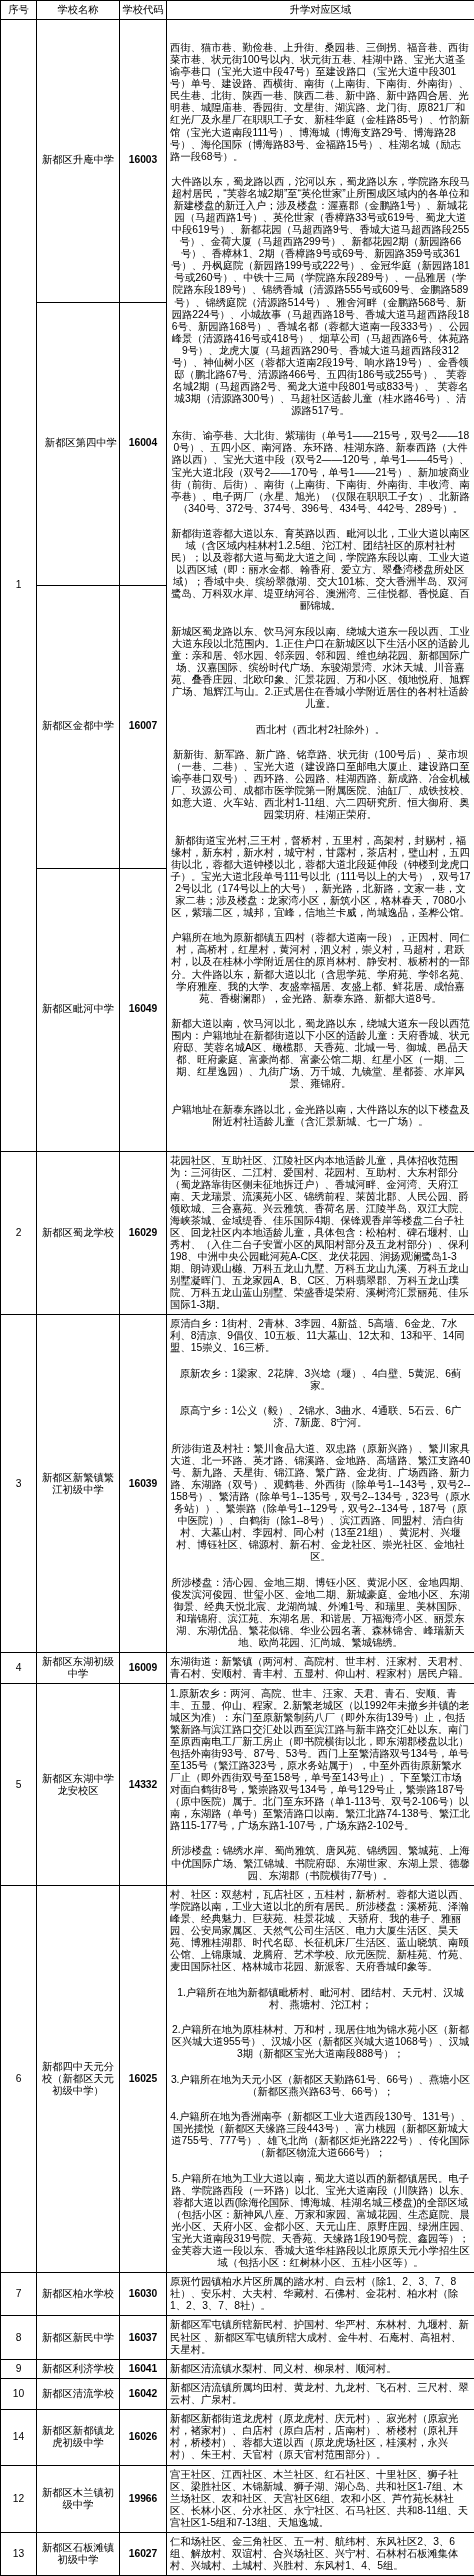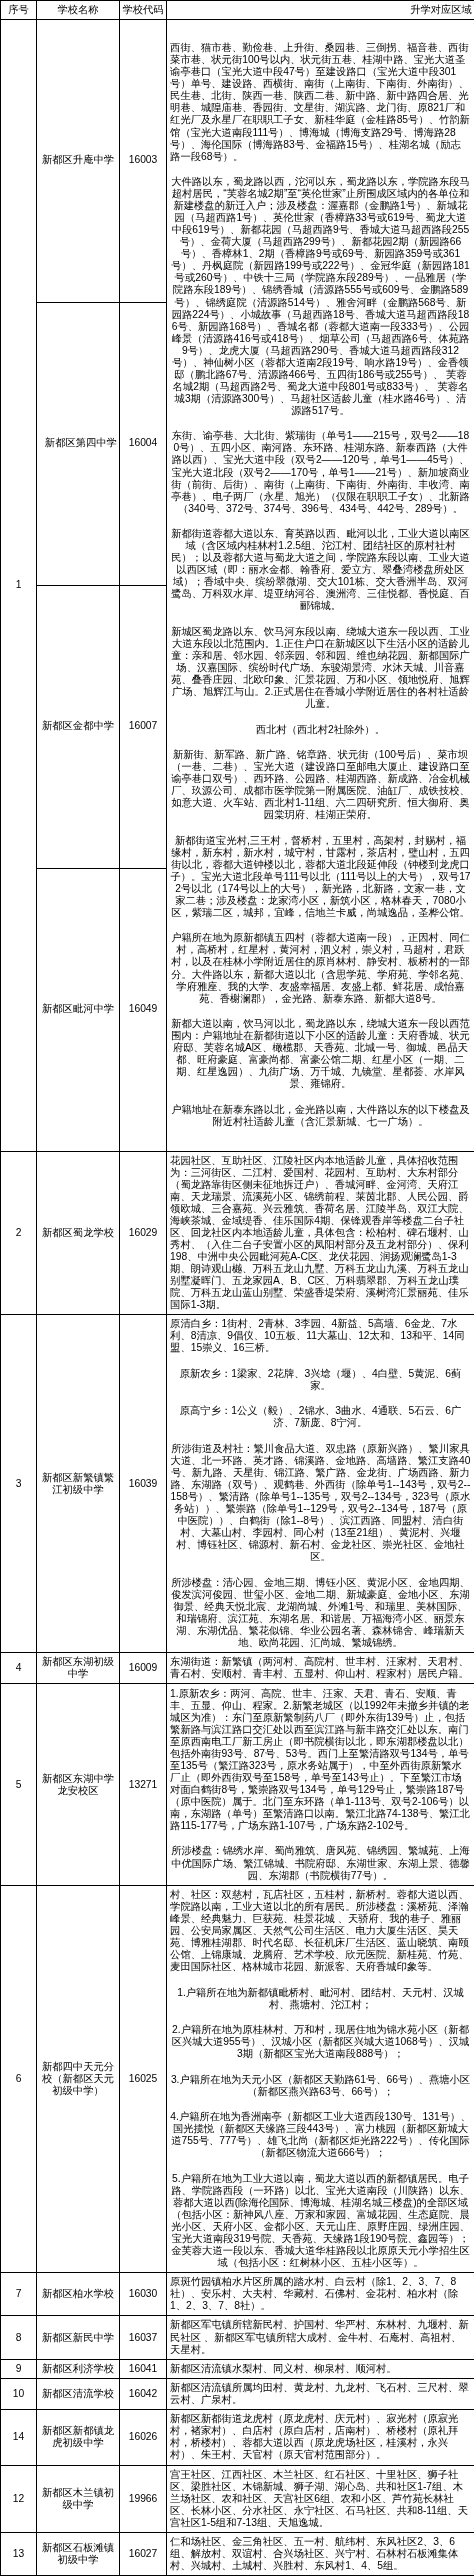--- a/index.html
+++ b/index.html
@@ -8,24 +8,24 @@
   table{border-collapse:collapse;width:474px;table-layout:fixed;
         font-size:10.3px;line-height:1.17;}
   th,td{border:1px solid #000;padding:0.5px 2.1px;vertical-align:middle;
         word-break:break-all;overflow-wrap:anywhere;}
   col.c-serial{width:36px;}
   col.c-name{width:83px;}
   col.c-code{width:47px;}
   col.c-region{width:308px;}
   th{font-weight:normal;height:16.5px;}
   th.h-center{text-align:center;}
-  th.h-left{text-align:right;}
+  th.h-left{text-align:center;}
   td.serial-cell{text-align:center;}
   td.name-cell{text-align:center;}
-  td.code-cell{text-align:center;}
+  td.code-cell{text-align:center;font-weight:bold;}
   td.region-cell{text-align:left;padding:3.1px 3.1px;}
   td.region-cell p{margin:0 0 0 0;}
   td.region-cell p + p{margin-top:13.4px;text-align:center;}
 </style>
 </head>
 <body>
 
 <div class="sheet">
   <table>
     <colgroup>
@@ -97,21 +97,21 @@
           <td class="serial-cell" rowspan="1">4</td>
           <td class="name-cell">新都区东湖初级中学</td>
           <td class="code-cell">16009</td>
           <td class="region-cell" rowspan="1">
             <p>东湖街道：新繁镇（两河村、高院村、世丰村、汪家村、天君村、青石村、安顺村、青丰村、五显村、仰山村、程家村）居民户籍。</p>
           </td>
         </tr>
         <tr>
           <td class="serial-cell" rowspan="1">5</td>
           <td class="name-cell">新都区东湖中学龙安校区</td>
-          <td class="code-cell">13271</td>
+          <td class="code-cell">14332</td>
           <td class="region-cell" rowspan="1">
             <p>1.原新农乡：两河、高院、世丰、汪家、天君、青石、安顺、青丰、五显、仰山、程家。2.新繁老城区（以1992年未撤乡并镇的老城区为准）：东门至原新繁制药八厂（即外东街139号）止，包括繁新路与滨江路口交汇处以西至滨江路与新丰路交汇处以东。南门至原西南电工厂新工房止（即书院横街以北，即东湖郡楼盘以北）包括外南街93号、87号、53号。西门上至繁清路双号134号，单号至135号（繁江路323号，原水务站属于），中至外西街原新繁水厂止（即外西街双号至158号，单号至143号止）。下至繁江市场对面白鹤街8号，繁崇路双号134号，单号129号止，繁崇路187号（原中医院）属于。北门至东环路（单1-113号、双号2-106号）以南，东湖路（单号）至繁清路口以南。繁江北路74-138号、繁江北路115-177号，广场东路1-107号，广场东路2-102号。</p>
             <p>所涉楼盘：锦绣水岸、蜀尚雅筑、唐风苑、锦绣园、繁城苑、上海中优国际广场、繁江锦城、书院府邸、东湖世家、东湖上景、德馨园、东湖郡（书院横街77号）。</p>
           </td>
         </tr>
         <tr>
           <td class="serial-cell" rowspan="1">6</td>
           <td class="name-cell">新都四中天元分校（新都区天元初级中学）</td>
           <td class="code-cell">16025</td>
           <td class="region-cell" rowspan="1">

